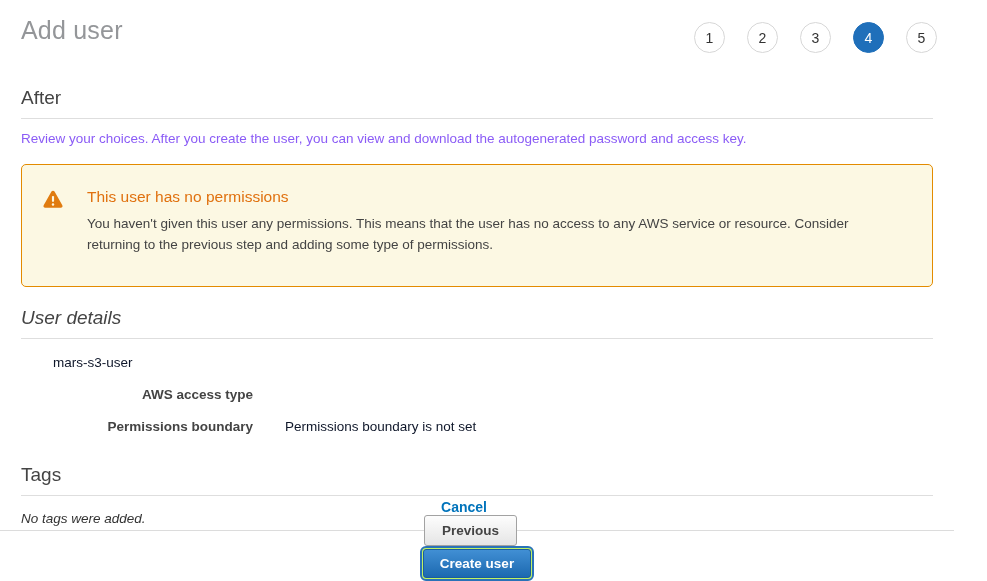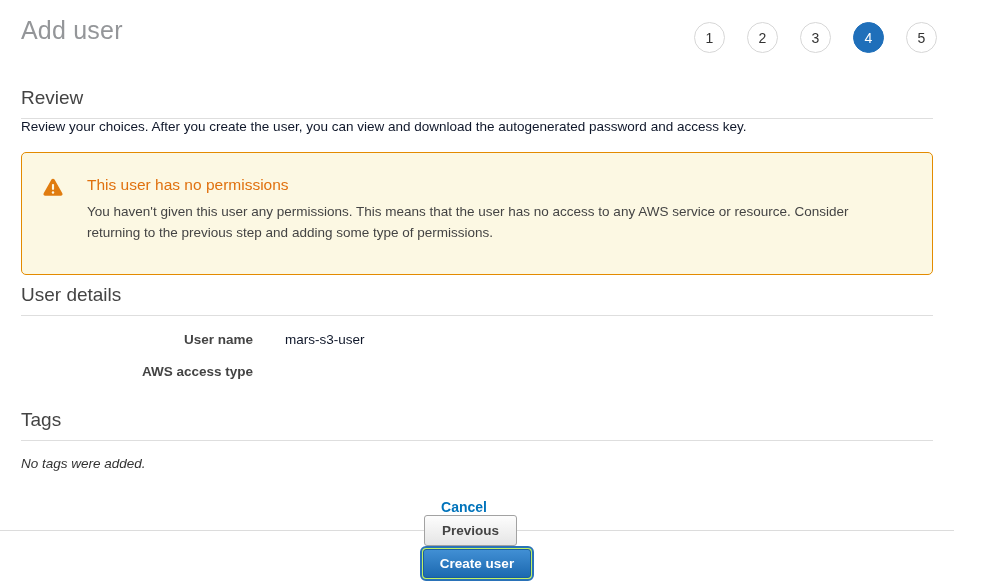--- a/index.html
+++ b/index.html
@@ -49,22 +49,23 @@
     color: #444;
   }
   .review-heading { margin-top: 42px; }
   .divider {
     border: none;
     border-top: 1px solid #dedede;
     height: 0;
     margin-top: 9px;
   }
   .review-desc {
-    font-size: 13.5px;
-    color: #0f172a;
+    margin-top: 12px;
+    font-size: 13.5px;
+    color: #8b5cf6;
   }
 
   
   .warning-box {
     margin-top: 18px;
     border: 1px solid #e38b00;
     border-radius: 5px;
     background: #fcf8e3;
     padding: 23px 30px 24px 21px;
     display: flex;
@@ -79,21 +80,21 @@
   }
   .warning-body {
     margin-top: 7px;
     font-size: 13.5px;
     line-height: 21px;
     color: #444;
     max-width: 865px;
   }
 
   
-  .details-heading { margin-top: 9px; }
+  .details-heading { margin-top: 20px; font-style: italic; }
   .kv-rows { margin-top: 16px; }
   .kv-row { display: flex; margin-bottom: 17px; }
   .kv-label {
     width: 232px;
     text-align: right;
     font-size: 13.5px;
     font-weight: bold;
     color: #444;
     flex-shrink: 0;
   }
@@ -185,21 +186,21 @@
     <div class="step-circle active">
       <span>4</span>
     </div>
     <div class="step-circle">
       <span>5</span>
     </div>
   </div>
 
   <div class="content">
 
-    <h2 class="section-heading review-heading">Review</h2>
+    <h2 class="section-heading review-heading">After</h2>
     <hr class="divider">
     <p class="review-desc">Review your choices. After you create the user, you can view and download the autogenerated password and access key.</p>
 
     <div class="warning-box">
       <div class="warning-icon-wrap">
         <svg width="20" height="18" viewBox="0 0 24 22" aria-hidden="true">
           <path d="M12 0.8 C12.8 0.8 13.5 1.2 13.9 1.9 L23.4 18.6 C24.2 20 23.2 21.8 21.5 21.8 L2.5 21.8 C0.8 21.8 -0.2 20 0.6 18.6 L10.1 1.9 C10.5 1.2 11.2 0.8 12 0.8 Z" fill="#e07c10"></path>
           <rect x="10.7" y="7.2" width="2.6" height="7.2" rx="1.1" fill="#fcf8e3"></rect>
           <circle cx="12" cy="17.6" r="1.5" fill="#fcf8e3"></circle>
         </svg>
@@ -208,25 +209,28 @@
         <div class="warning-title">This user has no permissions</div>
         <div class="warning-body">You haven't given this user any permissions. This means that the user has no access to any AWS service or resource. Consider returning to the previous step and adding some type of permissions.</div>
       </div>
     </div>
 
     <h2 class="section-heading details-heading">User details</h2>
     <hr class="divider">
 
     <div class="kv-rows">
       <div class="kv-row">
-        <div class="kv-label">User name</div>
         <div class="kv-value">mars-s3-user</div>
       </div>
       <div class="kv-row">
         <div class="kv-label">AWS access type</div>
+      </div>
+      <div class="kv-row">
+        <div class="kv-label">Permissions boundary</div>
+        <div class="kv-value">Permissions boundary is not set</div>
       </div>
     </div>
 
     <h2 class="section-heading tags-heading">Tags</h2>
     <hr class="divider">
     <p class="no-tags">No tags were added.</p>
 
   </div>
 
   <div class="footer">

